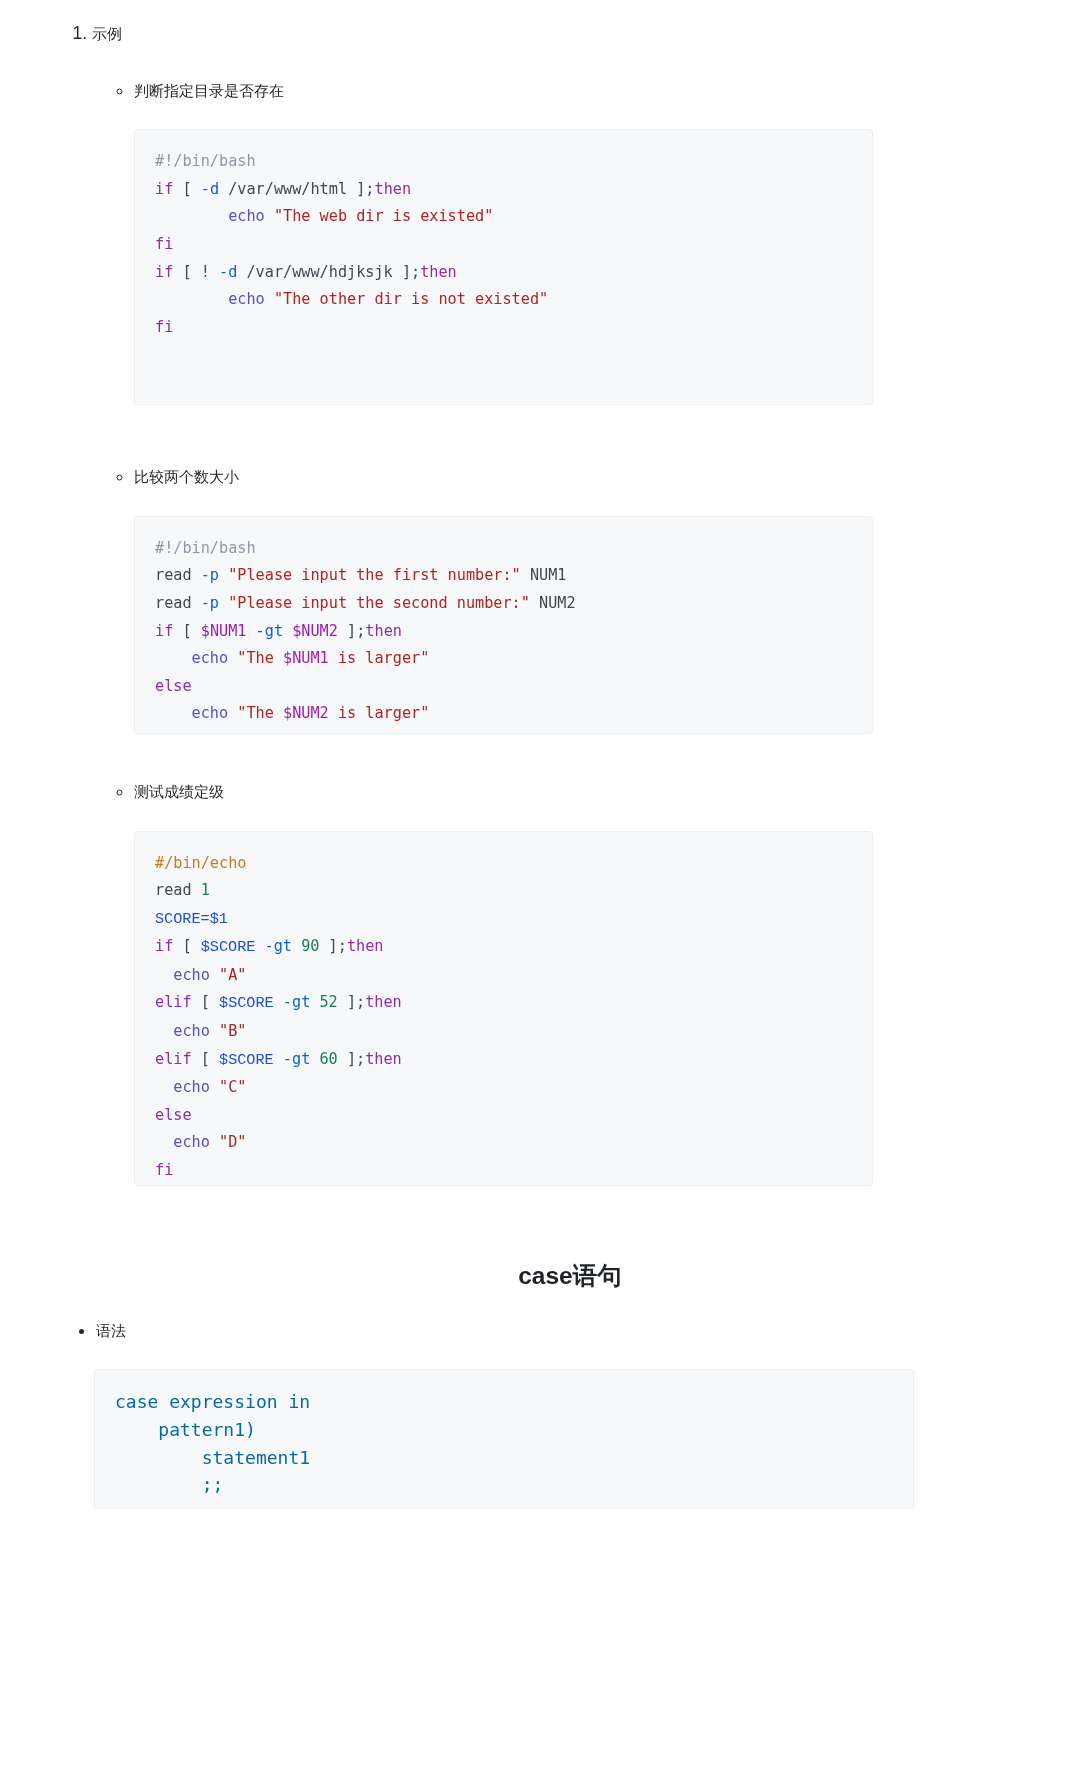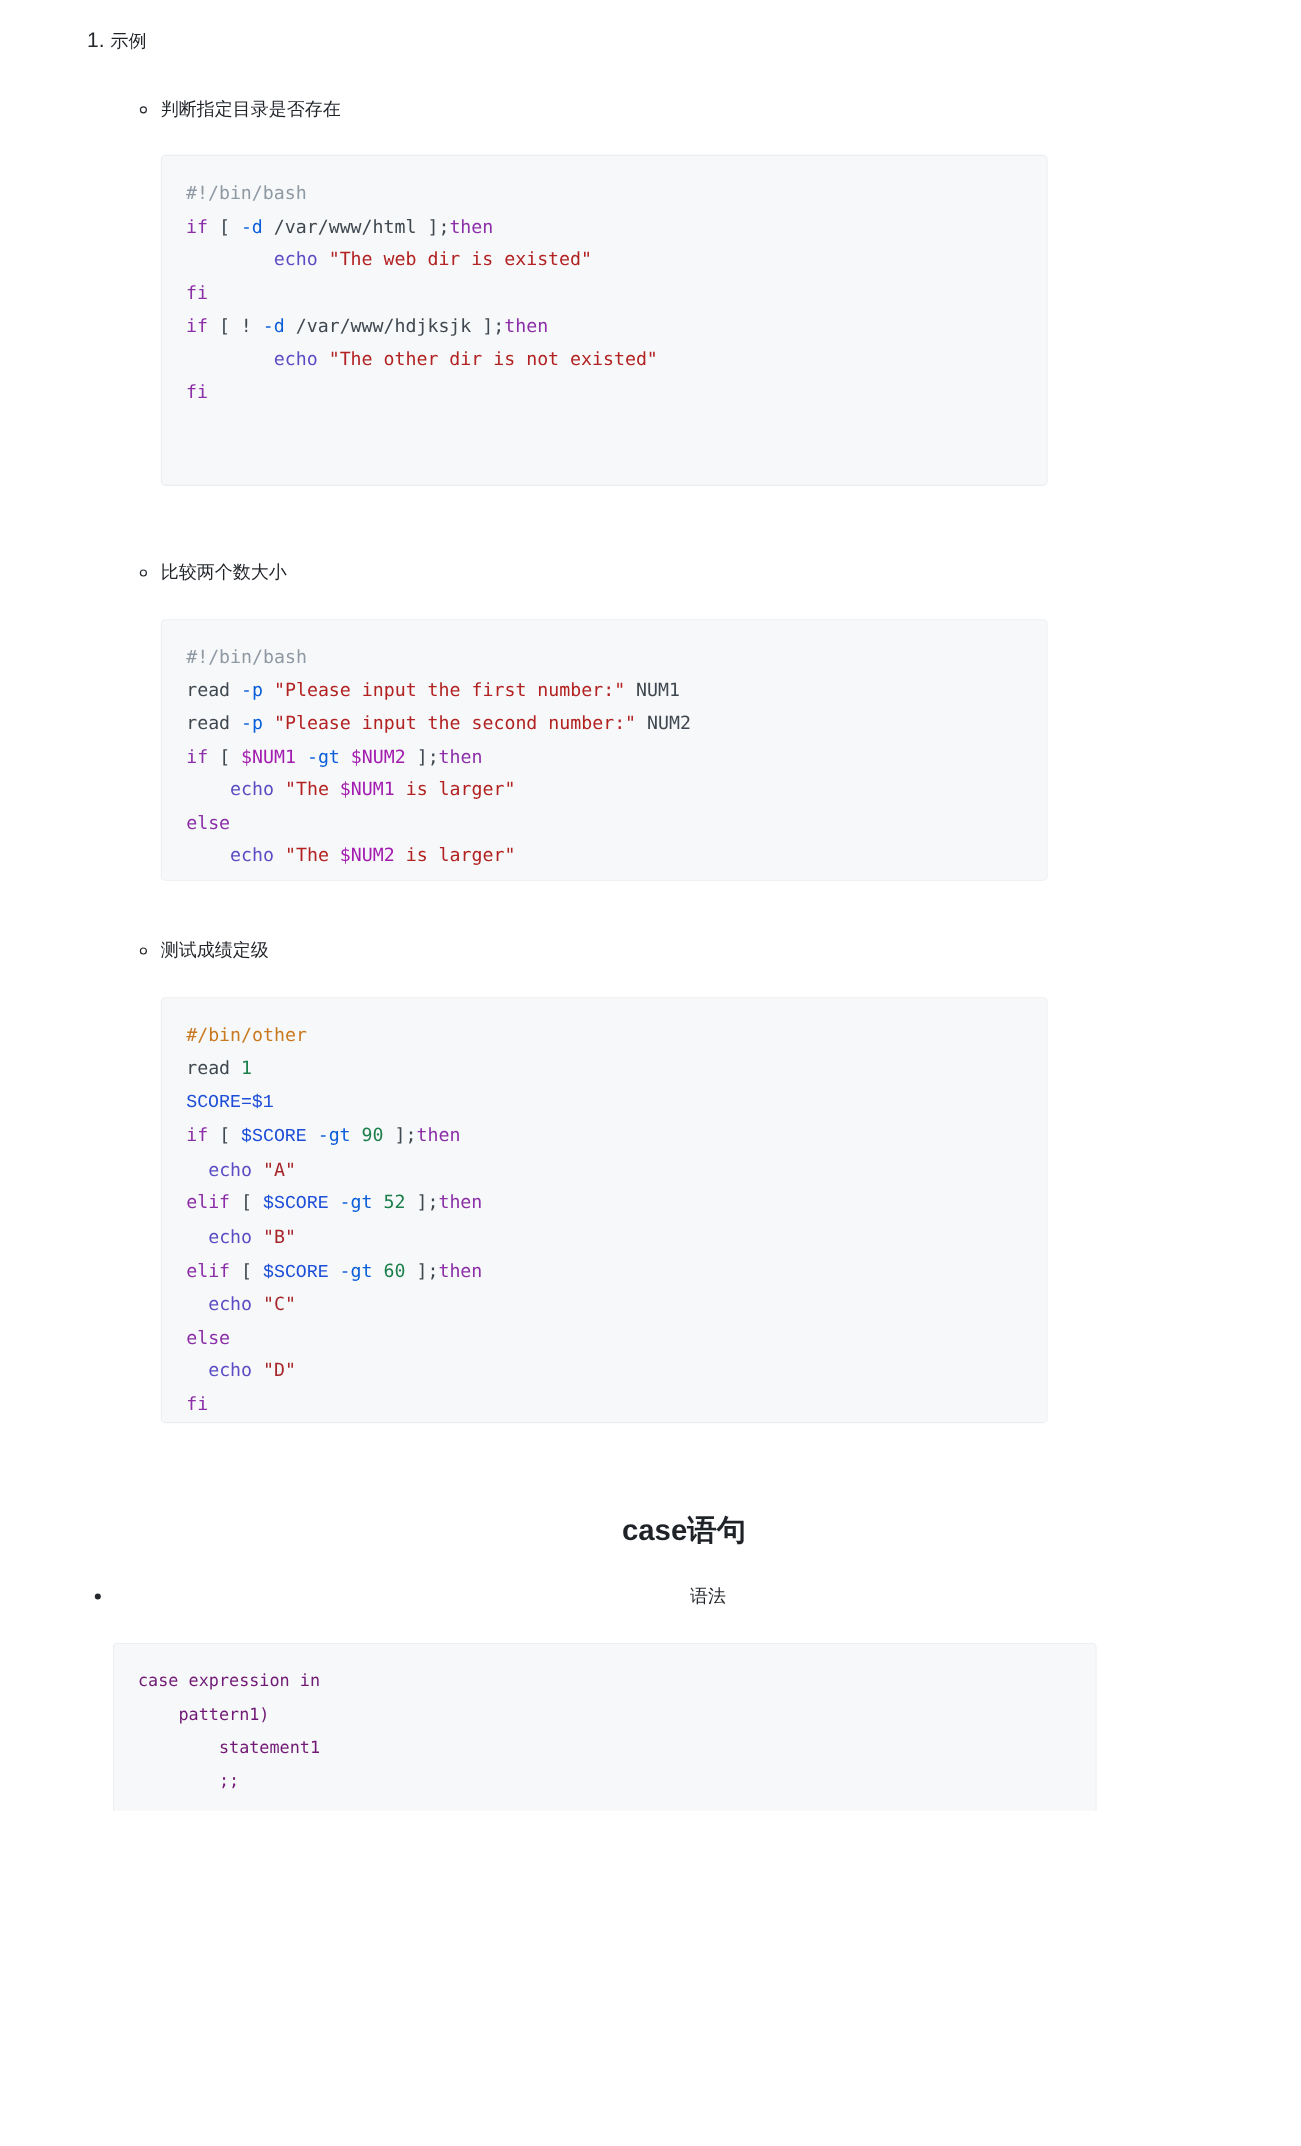--- a/index.html
+++ b/index.html
@@ -105,39 +105,38 @@
     padding: 0;
     line-height: 1.3;
   }
   .h2-wrap { margin: 0 0 0 56px; padding-top: 74px; text-align: center; }
 
   ul.bullets {
     margin: 28px 0 0 0;
     padding-left: 96px;
     list-style-type: disc;
     font-size: 17.5px;
-    text-align: center;
   }
   ul.bullets > li::marker { color: #24292e; }
 
   .cb-4 {
     width: 820px;
     box-sizing: border-box;
     margin-left: 94px;
     margin-top: 26px;
     padding: 18px 20px 20px 20px;
     background: #f7f8f9;
     border: 1px solid #eceef0;
     border-top-left-radius: 4px;
     border-top-right-radius: 4px;
     border-bottom: none;
     font-family: "DejaVu Sans Mono", "Liberation Mono", monospace;
-    font-size: 14px;
+    font-size: 18px;
     line-height: 27.6px;
-    color: #701a75;
+    color: #0369a1;
     white-space: pre;
     height: 140px;
     overflow: hidden;
   }
 </style>
 </head>
 <body>
 
 <div class="page">
 
@@ -172,21 +171,21 @@
 <span class="t-kw">else</span>
 <span class="t-pl">    </span><span class="t-bi">echo</span><span class="t-str"> "The </span><span class="t-var">$NUM2</span><span class="t-str"> is larger"</span>
 <span class="t-kw">fi</span></div>
         </li>
 
         <div class="sec-gap-2"></div>
 
         <li>
           <span class="li-text">测试成绩定级</span>
 
-          <div class="codeblock cb-3"><span class="u-com">#/bin/other</span>
+          <div class="codeblock cb-3"><span class="u-com">#/bin/echo</span>
 <span class="u-pl">read </span><span class="u-num">1</span>
 <span class="u-var">SCORE=$1</span>
 <span class="u-kw">if</span><span class="u-pl"> [ </span><span class="u-var">$SCORE</span><span class="u-opt"> -gt</span><span class="u-pl"> </span><span class="u-num">90</span><span class="u-pl"> ];</span><span class="u-kw">then</span>
 <span class="u-pl">  </span><span class="u-bi">echo</span><span class="u-str"> "A"</span>
 <span class="u-kw">elif</span><span class="u-pl"> [ </span><span class="u-var">$SCORE</span><span class="u-opt"> -gt</span><span class="u-pl"> </span><span class="u-num">52</span><span class="u-pl"> ];</span><span class="u-kw">then</span>
 <span class="u-pl">  </span><span class="u-bi">echo</span><span class="u-str"> "B"</span>
 <span class="u-kw">elif</span><span class="u-pl"> [ </span><span class="u-var">$SCORE</span><span class="u-opt"> -gt</span><span class="u-pl"> </span><span class="u-num">60</span><span class="u-pl"> ];</span><span class="u-kw">then</span>
 <span class="u-pl">  </span><span class="u-bi">echo</span><span class="u-str"> "C"</span>
 <span class="u-kw">else</span>
 <span class="u-pl">  </span><span class="u-bi">echo</span><span class="u-str"> "D"</span>

